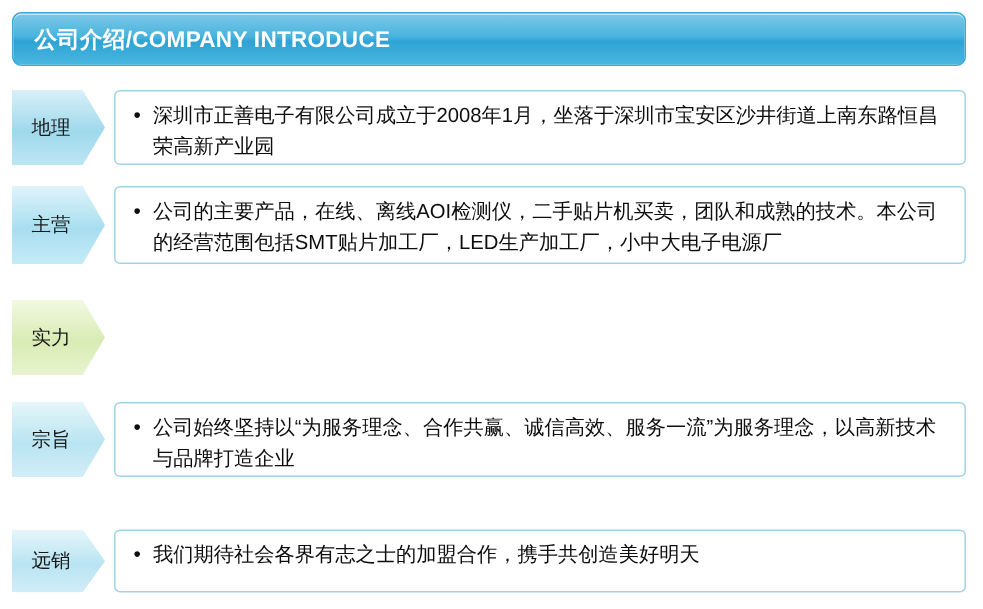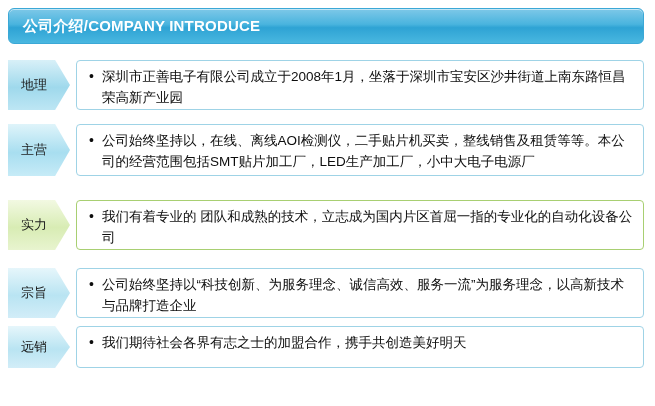--- a/index.html
+++ b/index.html
@@ -111,21 +111,21 @@
     top: -1px;
     font-size: 14px;
     color: #0d0d0d;
   }
 
   
   #row-geo   { top: 60px;  width: 636px; height: 50px; }
   #row-main  { top: 124px; width: 636px; height: 52px; }
   #row-power { top: 200px; width: 636px; height: 50px; }
   #row-aim   { top: 268px; width: 636px; height: 50px; }
-  #row-far   { top: 326px; width: 636px; height: 42px; }
+  #row-far   { top: 353px; width: 636px; height: 42px; }
 </style>
 </head>
 <body>
 
 <div class="page">
 
   <div class="title-bar">
     <div class="title-text">公司介绍/COMPANY INTRODUCE</div>
   </div>
 
@@ -138,41 +138,38 @@
       <p>深圳市正善电子有限公司成立于2008年1月，坐落于深圳市宝安区沙井街道上南东路恒昌荣高新产业园</p>
     </div>
   </div>
 
   <div class="row" id="row-main">
     <div class="label main">
       <span>主营</span>
       <div class="edge"></div>
     </div>
     <div class="content">
-      <p>公司始终坚持以，在线、离线AOI检测仪，二手贴片机买卖，整线销售及租赁等等。本公司的经营范围包括SMT贴片加工厂，LED生产加工厂，小中大电子电源厂</p>
+      <p>公司的主要产品，在线、离线AOI检测仪，二手贴片机买卖，团队和成熟的技术。本公司的经营范围包括SMT贴片加工厂，LED生产加工厂，小中大电子电源厂</p>
     </div>
   </div>
 
   <div class="row" id="row-power">
     <div class="label power">
       <span>实力</span>
       <div class="edge"></div>
-    </div>
-    <div class="content green">
-      <p>我们有着专业的 团队和成熟的技术，立志成为国内片区首屈一指的专业化的自动化设备公司</p>
     </div>
   </div>
 
   <div class="row" id="row-aim">
     <div class="label aim">
       <span>宗旨</span>
       <div class="edge"></div>
     </div>
     <div class="content">
-      <p>公司始终坚持以“科技创新、为服务理念、诚信高效、服务一流”为服务理念，以高新技术与品牌打造企业</p>
+      <p>公司始终坚持以“为服务理念、合作共赢、诚信高效、服务一流”为服务理念，以高新技术与品牌打造企业</p>
     </div>
   </div>
 
   <div class="row" id="row-far">
     <div class="label far">
       <span>远销</span>
       <div class="edge"></div>
     </div>
     <div class="content">
       <p>我们期待社会各界有志之士的加盟合作，携手共创造美好明天</p>

